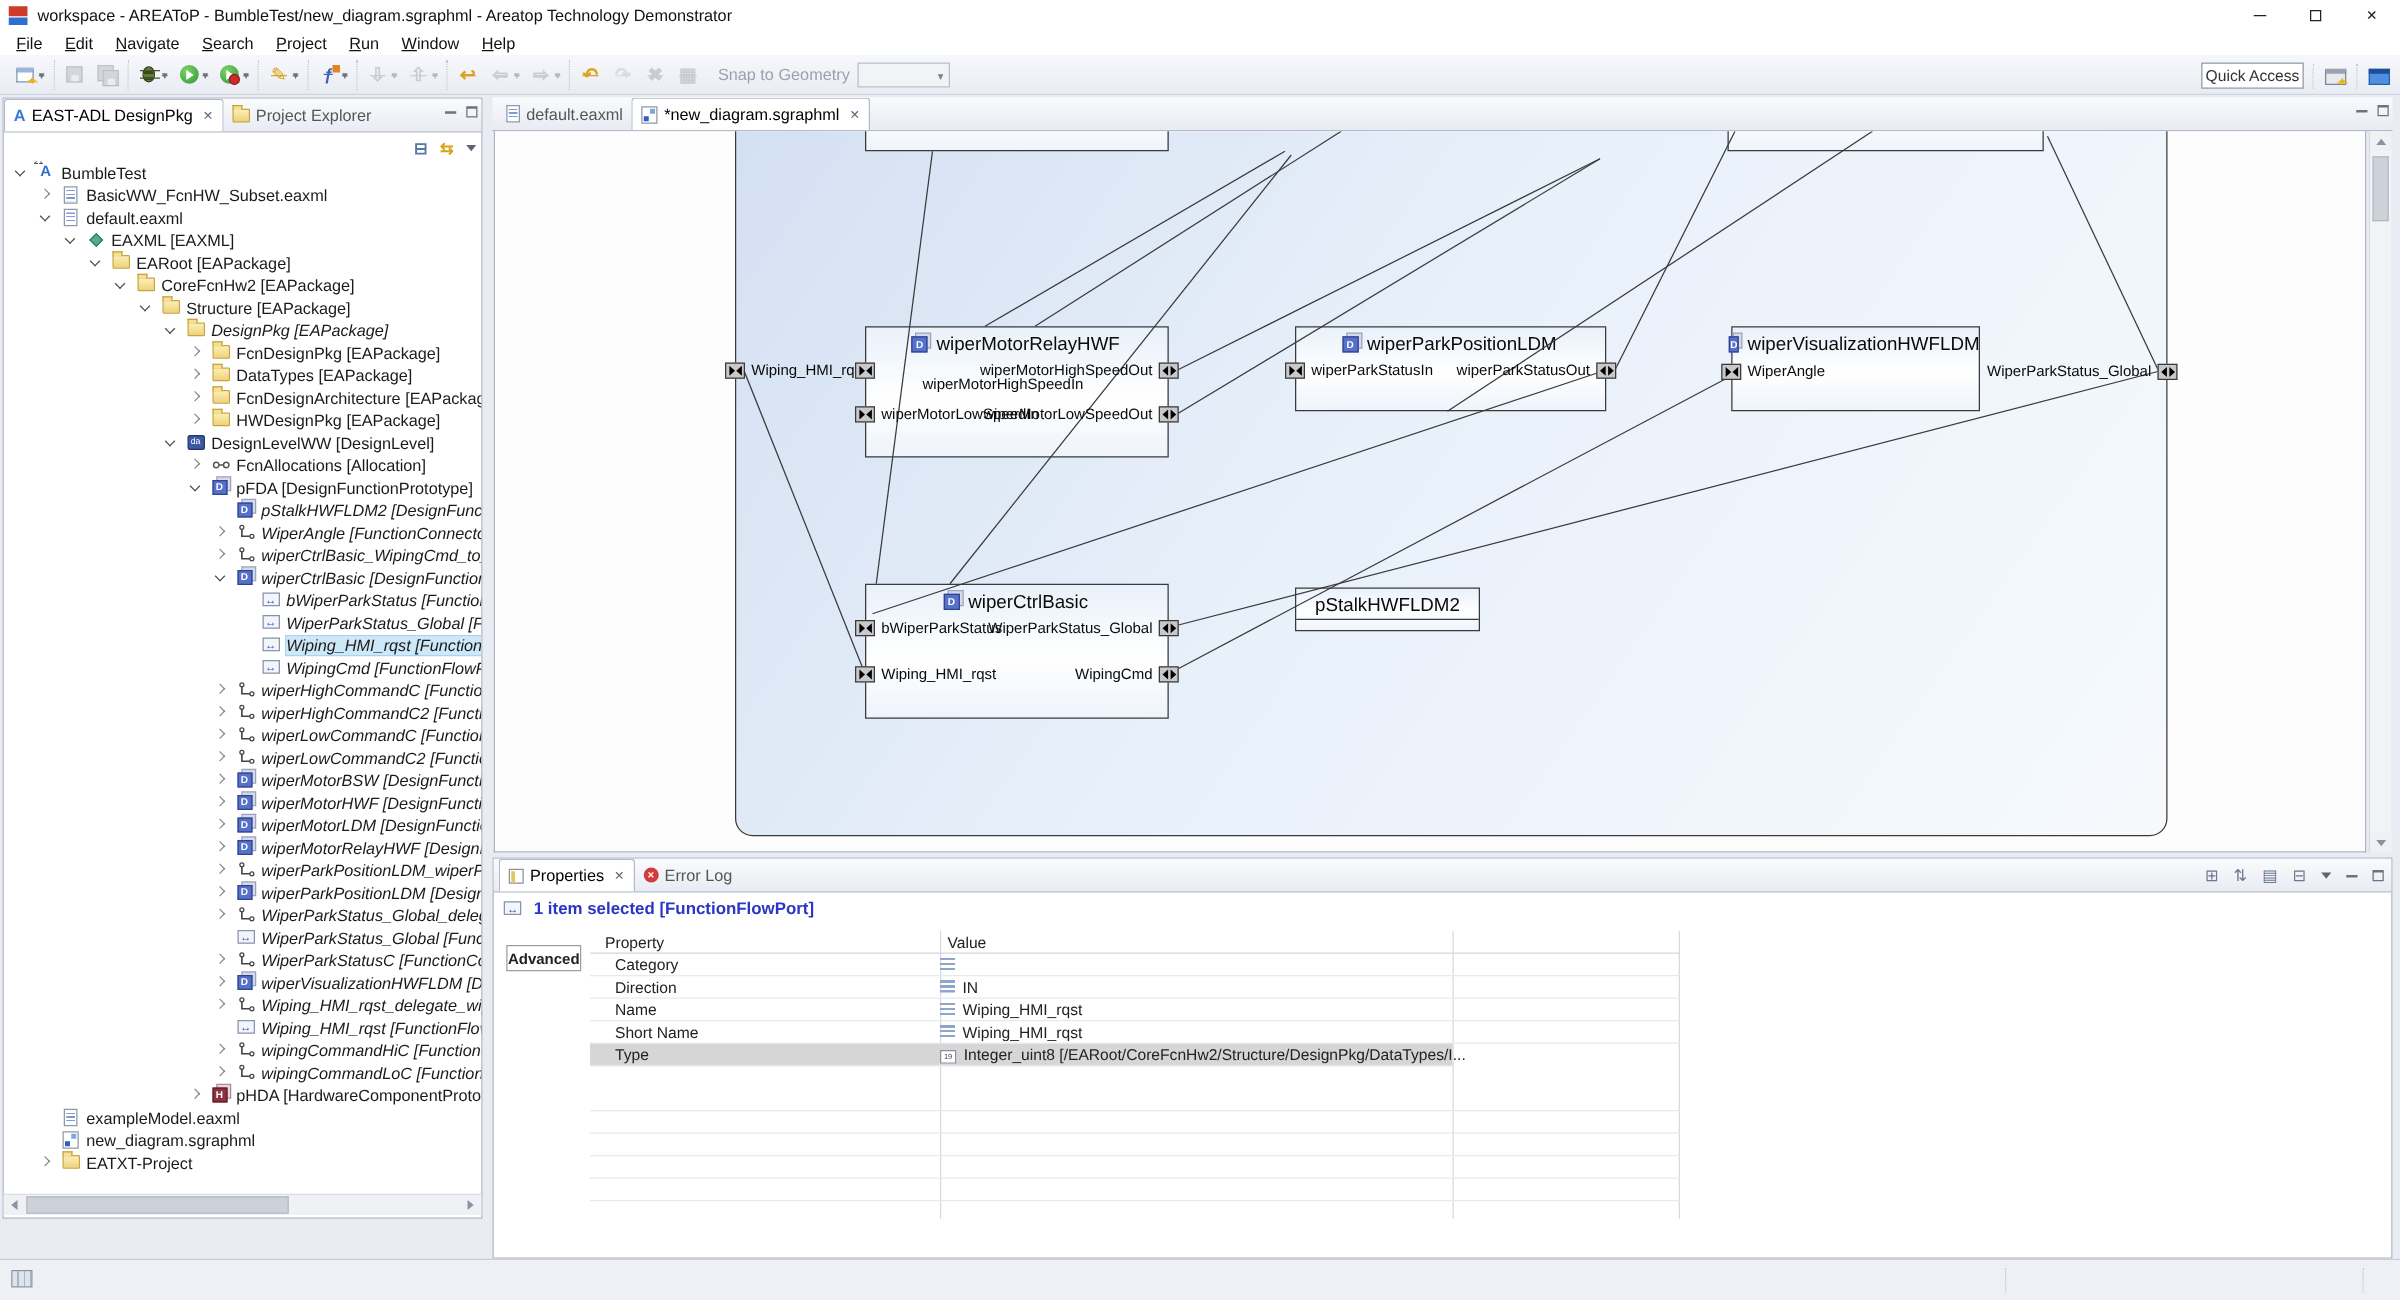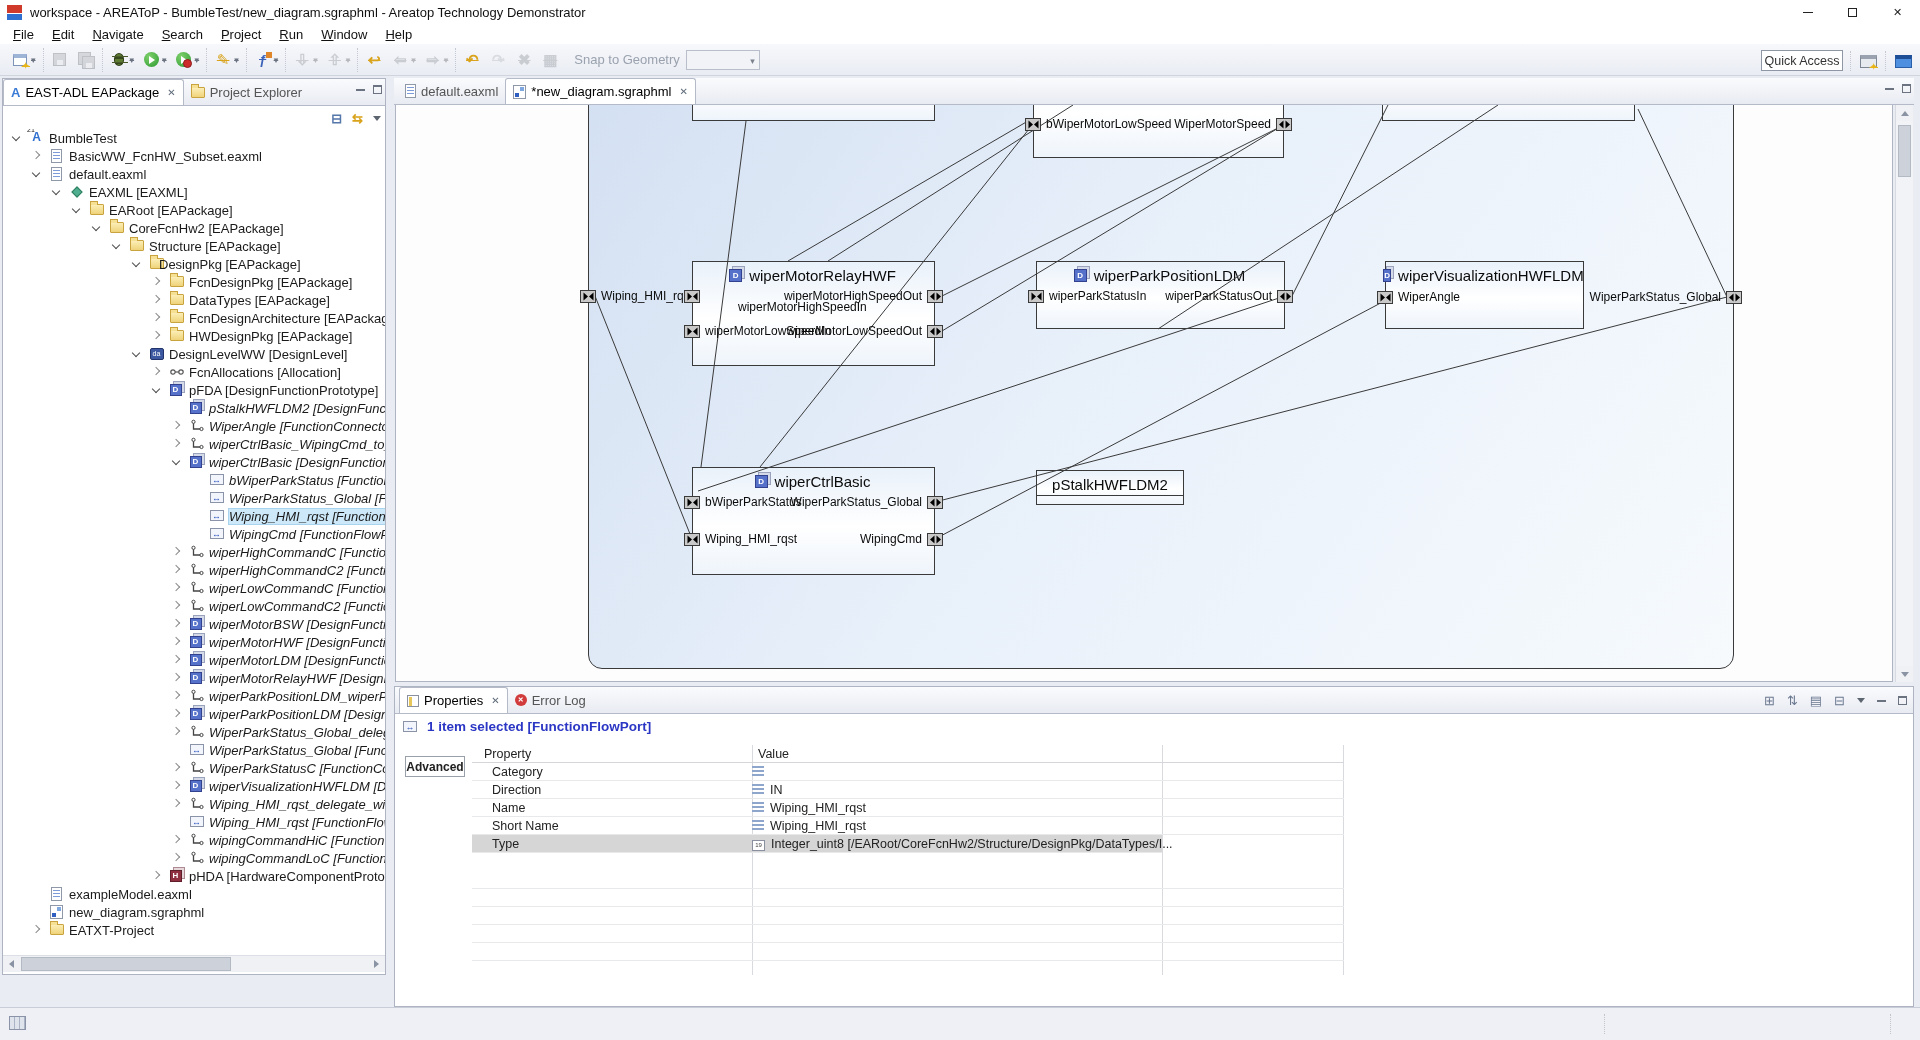--- a/index.html
+++ b/index.html
@@ -309,21 +309,21 @@
           <b class="gl-persp cur"></b>
         </span>
       </span>
   </span>
 </div>
 
 <div id="explorer">
   <div class="view-tabs">
     <span class="vtab active">
       <span class="ic-adl">A</span>
-      <span>EAST-ADL EAPackage</span>
+      <span>EAST-ADL DesignPkg</span>
       <span class="close">✕</span>
     </span>
     <span class="vtab">
       <span class="ic-folder"></span>
       <span>Project Explorer</span>
     </span>
     <span class="panel-minmax">
       <span class="mm-min"></span>
       <span class="mm-max"></span>
     </span>
@@ -381,21 +381,21 @@
         <span class="ticon" style="left:126px;top:1px;">
           <span class="ic-folder"></span>
         </span>
         <span class="tlabel" style="left:146px;">Structure [EAPackage]</span>
       </div>
       <div class="trow" style="top: 126px;">
         <span class="tw exp" style="left:130px;top:5px;"></span>
         <span class="ticon" style="left:146px;top:1px;">
           <span class="ic-folder"></span>
         </span>
-        <span class="tlabel" style="left:156px;">DesignPkg [EAPackage]</span>
+        <span class="tlabel" style="left:166px;font-style:italic;">DesignPkg [EAPackage]</span>
       </div>
       <div class="trow" style="top: 144px;">
         <span class="tw col" style="left:150px;top:5px;"></span>
         <span class="ticon" style="left:166px;top:1px;">
           <span class="ic-folder"></span>
         </span>
         <span class="tlabel" style="left:186px;">FcnDesignPkg [EAPackage]</span>
       </div>
       <div class="trow" style="top: 162px;">
         <span class="tw col" style="left:150px;top:5px;"></span>
@@ -746,36 +746,20 @@
         <line x1="632" y1="16" x2="392" y2="156" stroke="#3a3a3a" stroke-width="1"></line>
         <line x1="677" y1="0" x2="432" y2="156" stroke="#3a3a3a" stroke-width="1"></line>
         <line x1="884" y1="22" x2="546" y2="191" stroke="#3a3a3a" stroke-width="1"></line>
         <line x1="884" y1="22" x2="546" y2="226" stroke="#3a3a3a" stroke-width="1"></line>
         <line x1="992" y1="0" x2="896" y2="191" stroke="#3a3a3a" stroke-width="1"></line>
         <line x1="1102" y1="0" x2="762" y2="224" stroke="#3a3a3a" stroke-width="1"></line>
         <line x1="1242" y1="4" x2="1331" y2="192" stroke="#3a3a3a" stroke-width="1"></line>
         <line x1="350" y1="16" x2="305" y2="362" stroke="#3a3a3a" stroke-width="1"></line>
       </svg>
       <div class="block" style="left: 296px; top: -46px; width: 243px; height: 62px;"></div>
-      <div class="block" style="left: 637px; top: -46px; width: 251px; height: 99px;">
-        <span class="dport" style="top: 58px; left: -9px;">
-          <svg width="13" height="11" viewBox="0 0 13 11">
-            <path d="M1.5 1.5 L6 5.5 L1.5 9.5 Z" fill="#000"></path>
-            <path d="M11.5 1.5 L7 5.5 L11.5 9.5 Z" fill="#000"></path>
-          </svg>
-        </span>
-        <span class="plabel" style="top: 57px; left: 12px;">bWiperMotorLowSpeed</span>
-        <span class="dport" style="top: 58px; right: -9px;">
-          <svg width="13" height="11" viewBox="0 0 13 11">
-            <path d="M5.5 1.5 L1 5.5 L5.5 9.5 Z" fill="#000"></path>
-            <path d="M7.5 1.5 L12 5.5 L7.5 9.5 Z" fill="#000"></path>
-          </svg>
-        </span>
-        <span class="plabel" style="top: 57px; right: 12px;">WiperMotorSpeed</span>
-      </div>
       <div class="block" style="left: 986px; top: -46px; width: 253px; height: 62px;"></div>
       <div class="block" style="left: 296px; top: 156px; width: 243px; height: 105px;">
         <div class="block-title">
           <span class="ic-proto" style="width:13px;height:13px;">D</span>
           <span>wiperMotorRelayHWF</span>
         </div>
         <span class="dport" style="top: 28px; left: -9px;">
           <svg width="13" height="11" viewBox="0 0 13 11">
             <path d="M1.5 1.5 L6 5.5 L1.5 9.5 Z" fill="#000"></path>
             <path d="M11.5 1.5 L7 5.5 L11.5 9.5 Z" fill="#000"></path>

